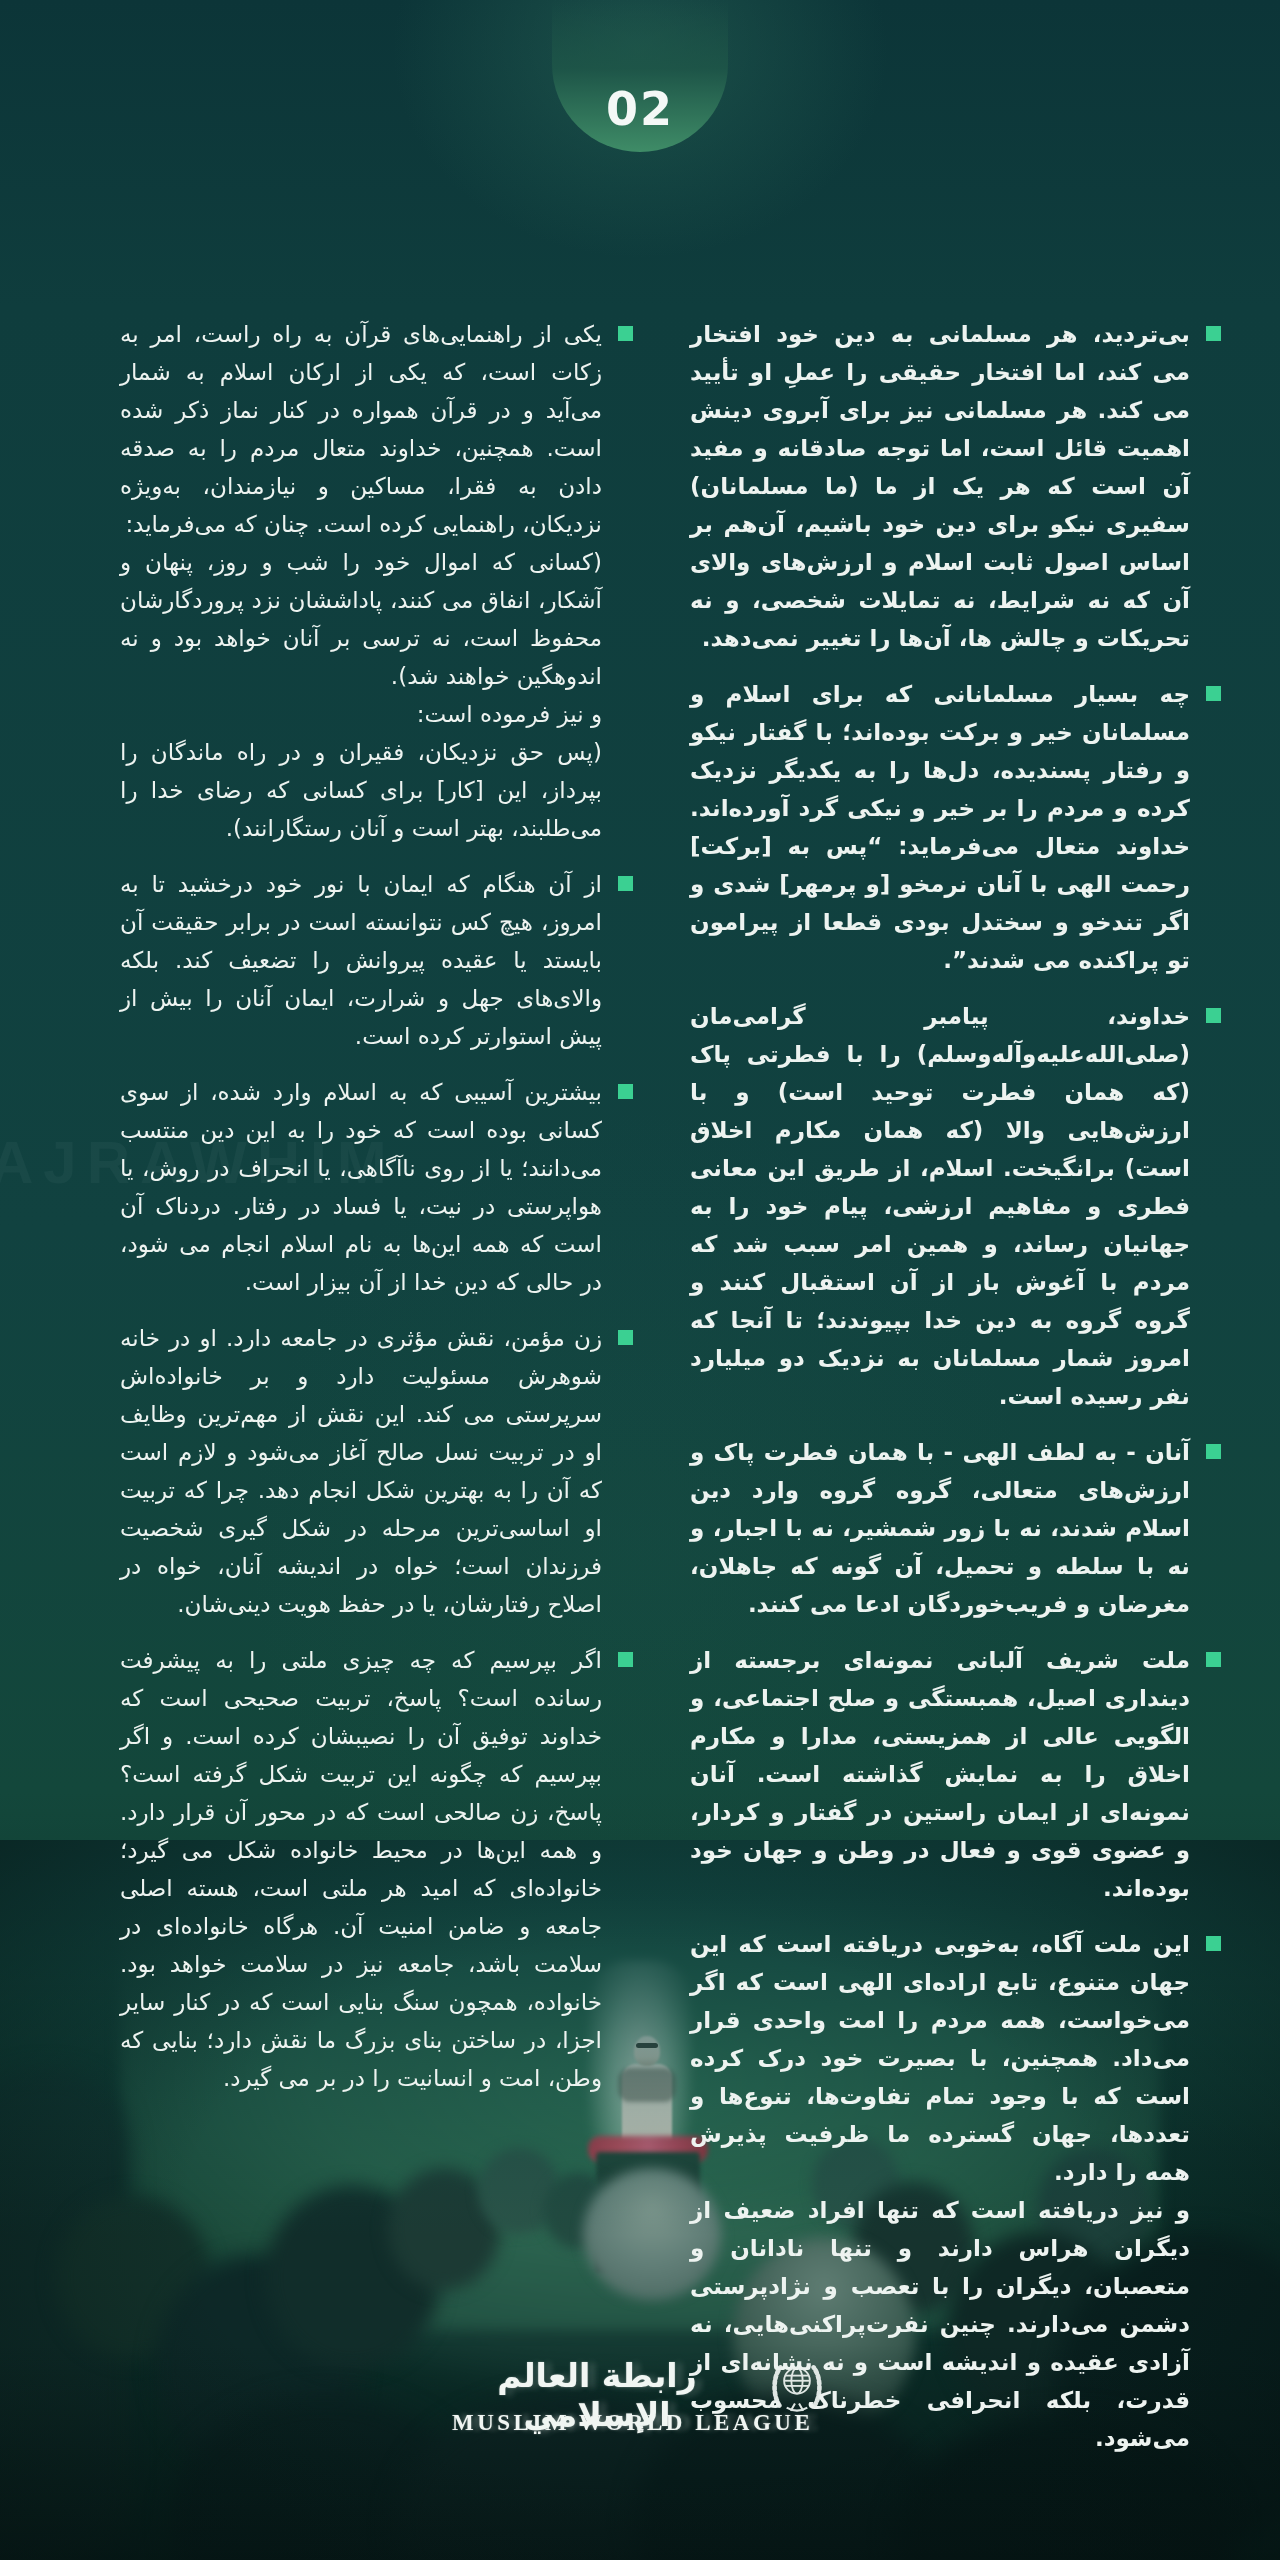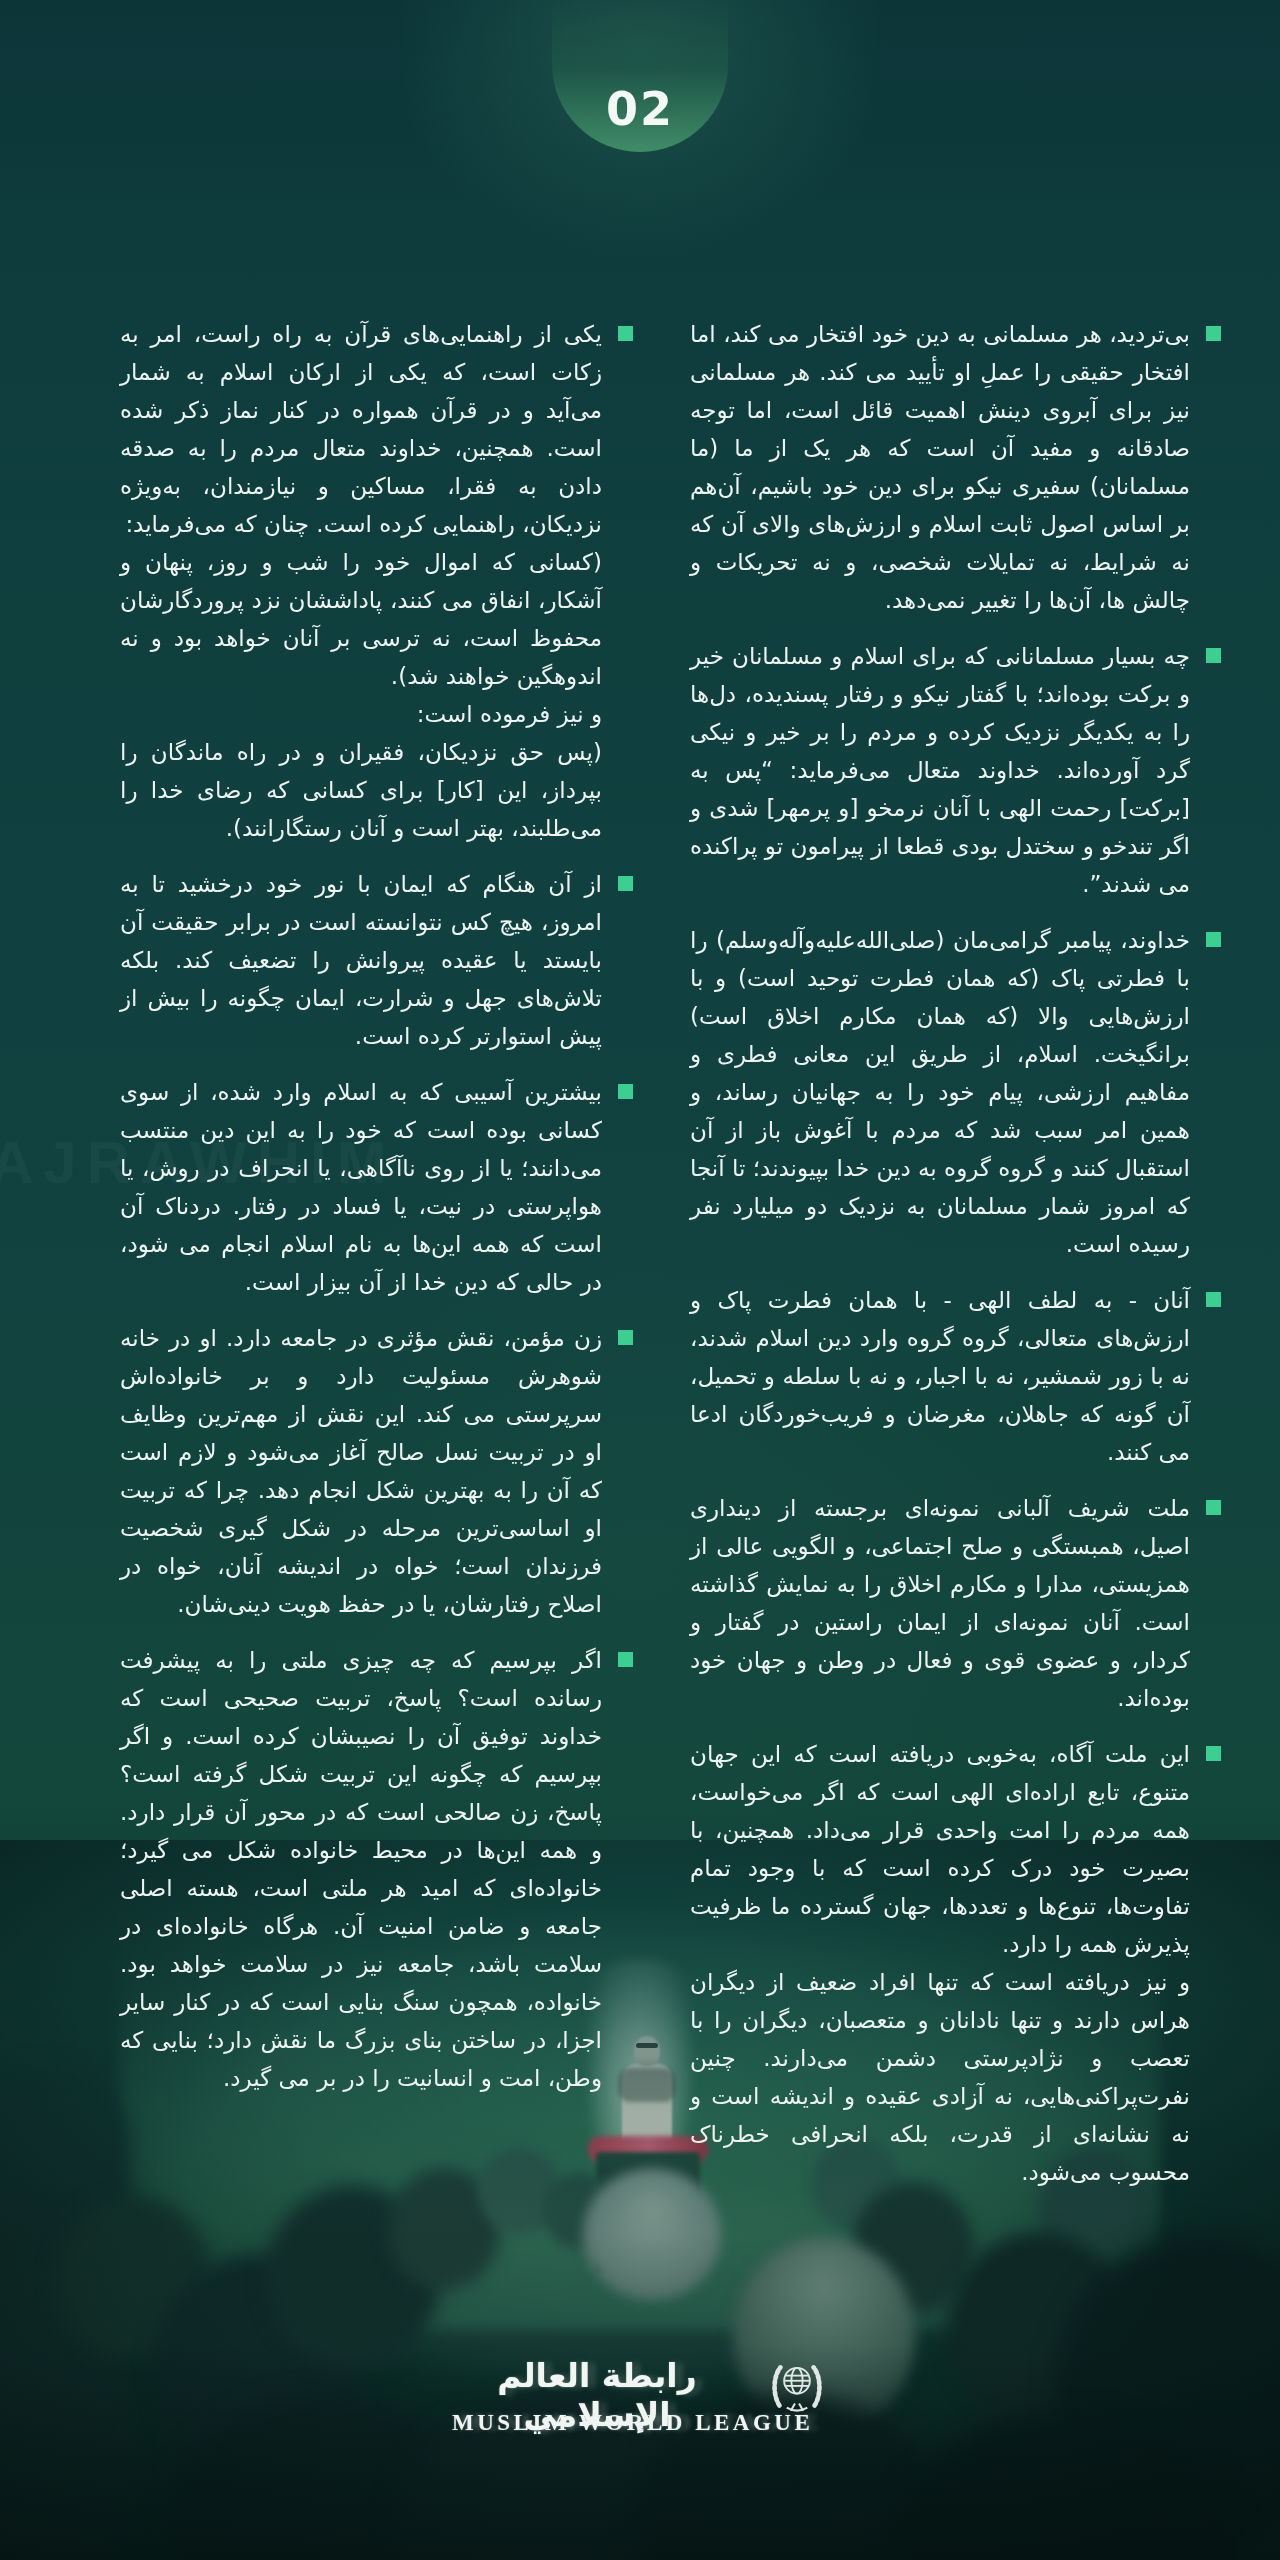--- a/index.html
+++ b/index.html
@@ -26,21 +26,21 @@
   
   .watermark{
     position:absolute;left:-10px;top:1128px;width:420px;overflow:hidden;white-space:nowrap;
     font-family:"Liberation Sans",sans-serif;font-weight:bold;font-size:60px;letter-spacing:10px;
     color:rgba(215,235,228,0.045);pointer-events:none;
   }
 
   
   .col{position:absolute;top:315px;direction:rtl;text-align:justify;color:#edf3f0;
        font-size:23px;line-height:38px;z-index:5;}
-  .col-right{left:690px;width:500px;}
+  .col-right{left:690px;width:500px;font-weight:bold;}
   .col-left{left:120px;width:482px;}
   .para{position:relative;margin:0 0 18px 0;}
   .para .ptext{display:block;white-space:pre-line;}
   .bullet{position:absolute;top:11px;right:-31px;width:15px;height:15px;background:#3bd092;}
 
   
   .photo{position:absolute;left:0;top:1840px;width:1280px;height:720px;overflow:hidden;z-index:1;}
   .ph-wall{position:absolute;left:120px;top:60px;width:1040px;height:430px;
     background:radial-gradient(ellipse at 50% 42%,#2f7156 0%,#27604a 45%,#1c4c3c 72%,rgba(17,68,60,0) 100%);
     filter:blur(7px);}
@@ -180,21 +180,21 @@
   <div class="col col-left">
     <div class="para">
       <span class="bullet"></span>
       <span class="ptext">یکی از راهنمایی‌های قرآن به راه راست، امر به زکات است، که یکی از ارکان اسلام به شمار می‌آید و در قرآن همواره در کنار نماز ذکر شده است. همچنین، خداوند متعال مردم را به صدقه دادن به فقرا، مساکین و نیازمندان، به‌ویژه نزدیکان، راهنمایی کرده است. چنان که می‌فرماید:
 (کسانی که اموال خود را شب و روز، پنهان و آشکار، انفاق می کنند، پاداششان نزد پروردگارشان محفوظ است، نه ترسی بر آنان خواهد بود و نه اندوهگین خواهند شد).
 و نیز فرموده است:
 (پس حق نزدیکان، فقیران و در راه ماندگان را بپرداز، این [کار] برای کسانی که رضای خدا را می‌طلبند، بهتر است و آنان رستگارانند).</span>
     </div>
     <div class="para">
       <span class="bullet"></span>
-      <span class="ptext">از آن هنگام که ایمان با نور خود درخشید تا به امروز، هیچ کس نتوانسته است در برابر حقیقت آن بایستد یا عقیده پیروانش را تضعیف کند. بلکه تلاش‌های جهل و شرارت، ایمان چگونه را بیش از پیش استوارتر کرده است.</span>
+      <span class="ptext">از آن هنگام که ایمان با نور خود درخشید تا به امروز، هیچ کس نتوانسته است در برابر حقیقت آن بایستد یا عقیده پیروانش را تضعیف کند. بلکه والای‌های جهل و شرارت، ایمان آنان را بیش از پیش استوارتر کرده است.</span>
     </div>
     <div class="para">
       <span class="bullet"></span>
       <span class="ptext">بیشترین آسیبی که به اسلام وارد شده، از سوی کسانی بوده است که خود را به این دین منتسب می‌دانند؛ یا از روی ناآگاهی، یا انحراف در روش، یا هواپرستی در نیت، یا فساد در رفتار. دردناک آن است که همه این‌ها به نام اسلام انجام می شود، در حالی که دین خدا از آن بیزار است.</span>
     </div>
     <div class="para">
       <span class="bullet"></span>
       <span class="ptext">زن مؤمن، نقش مؤثری در جامعه دارد. او در خانه شوهرش مسئولیت دارد و بر خانواده‌اش سرپرستی می کند. این نقش از مهم‌ترین وظایف او در تربیت نسل صالح آغاز می‌شود و لازم است که آن را به بهترین شکل انجام دهد. چرا که تربیت او اساسی‌ترین مرحله در شکل گیری شخصیت فرزندان است؛ خواه در اندیشه آنان، خواه در اصلاح رفتارشان، یا در حفظ هویت دینی‌شان.</span>
     </div>
     <div class="para">

